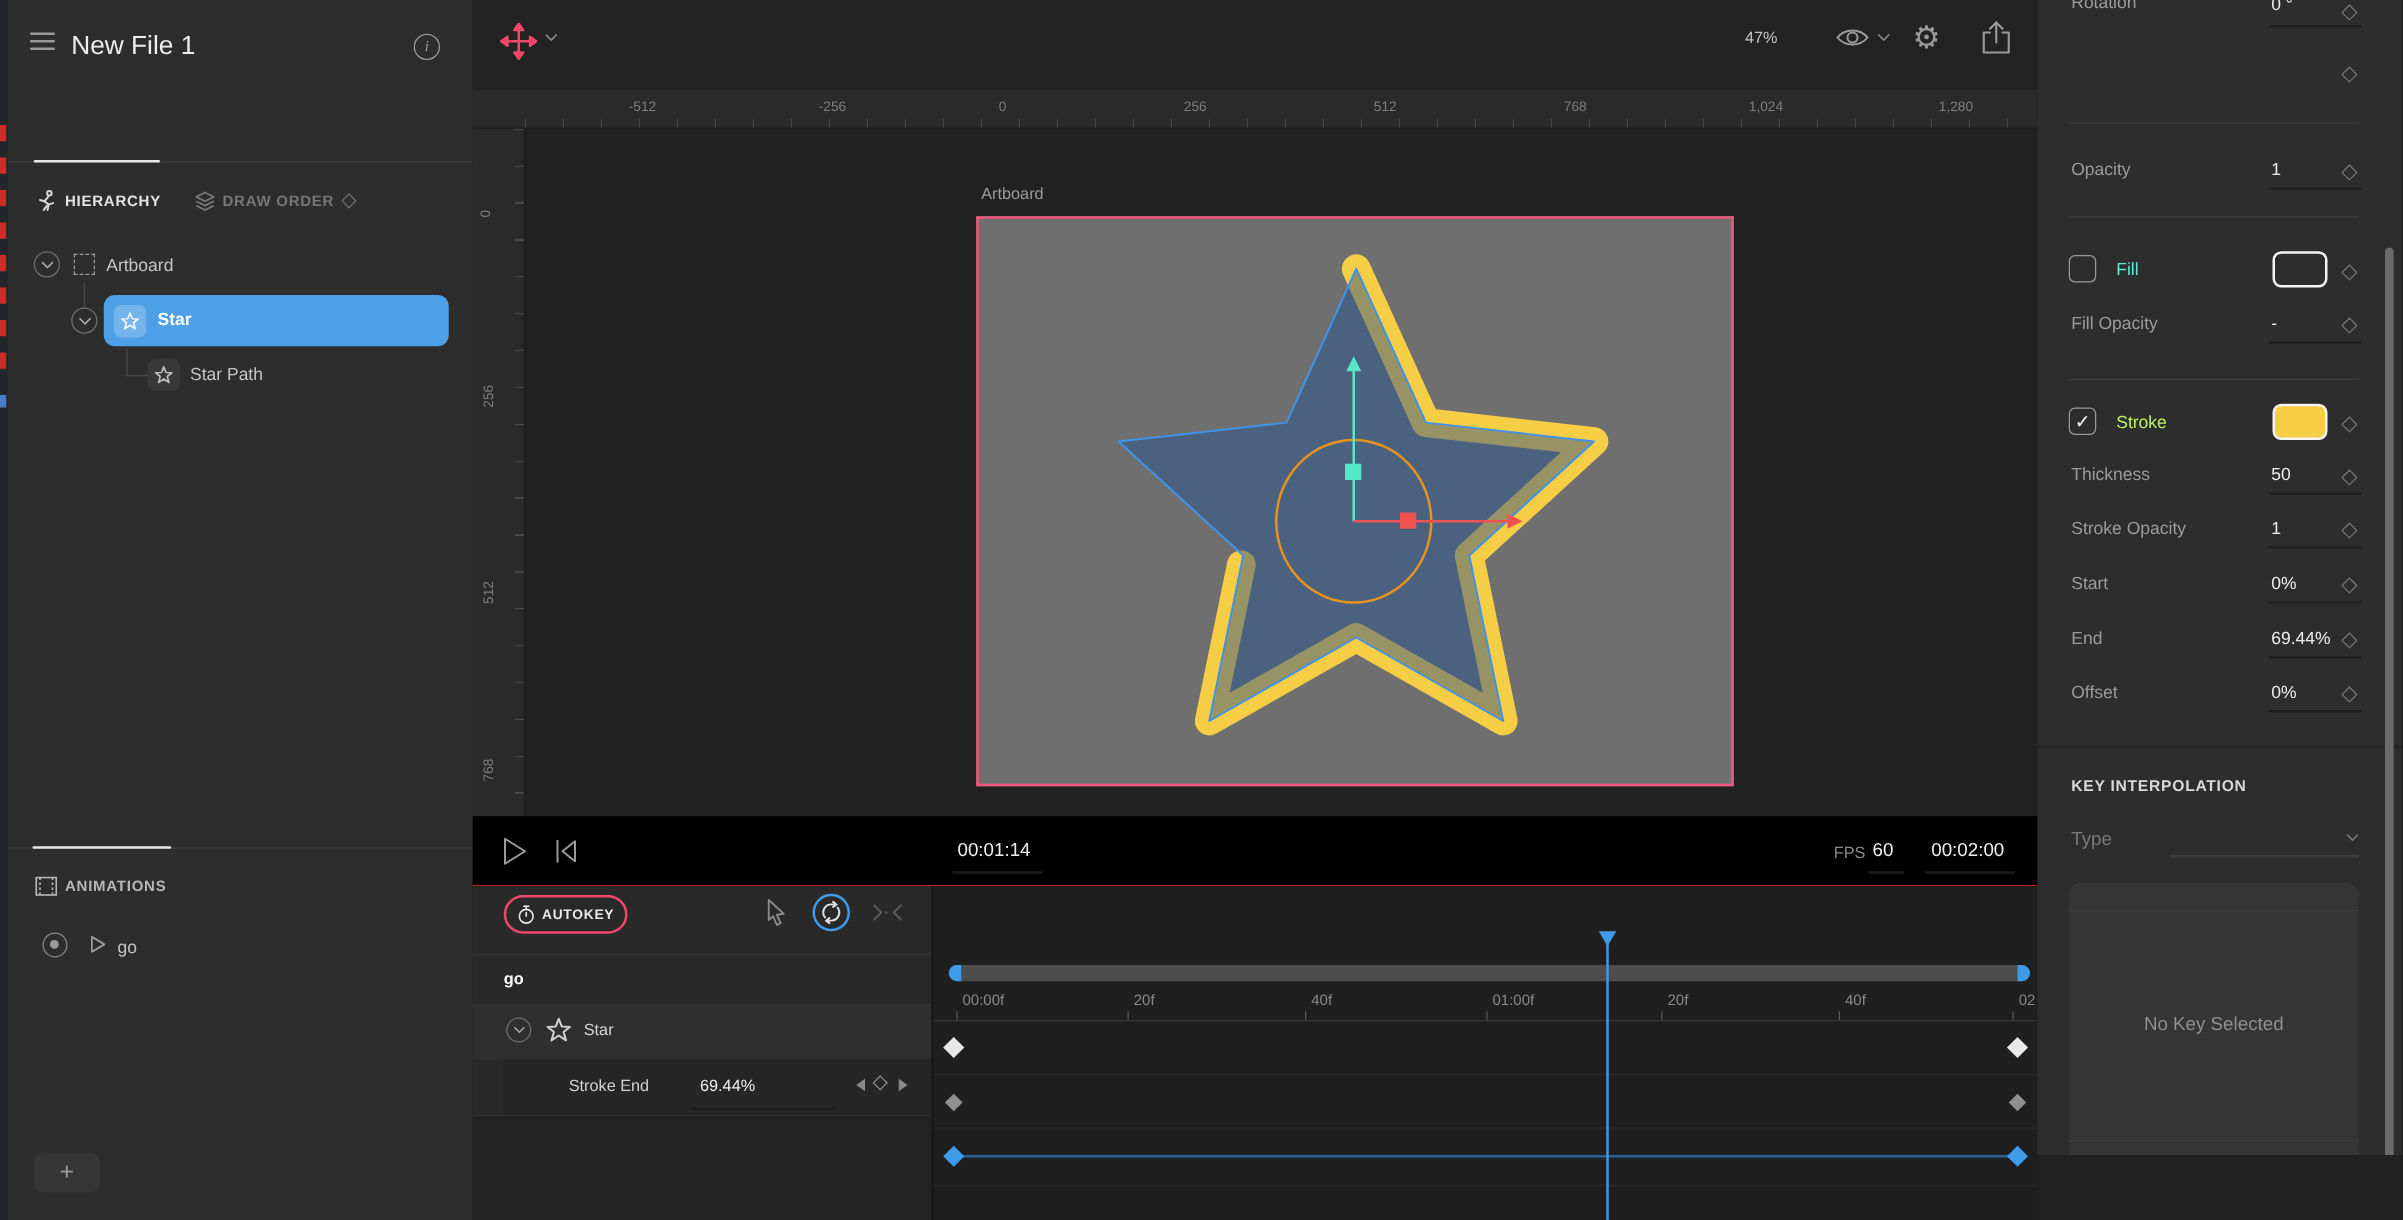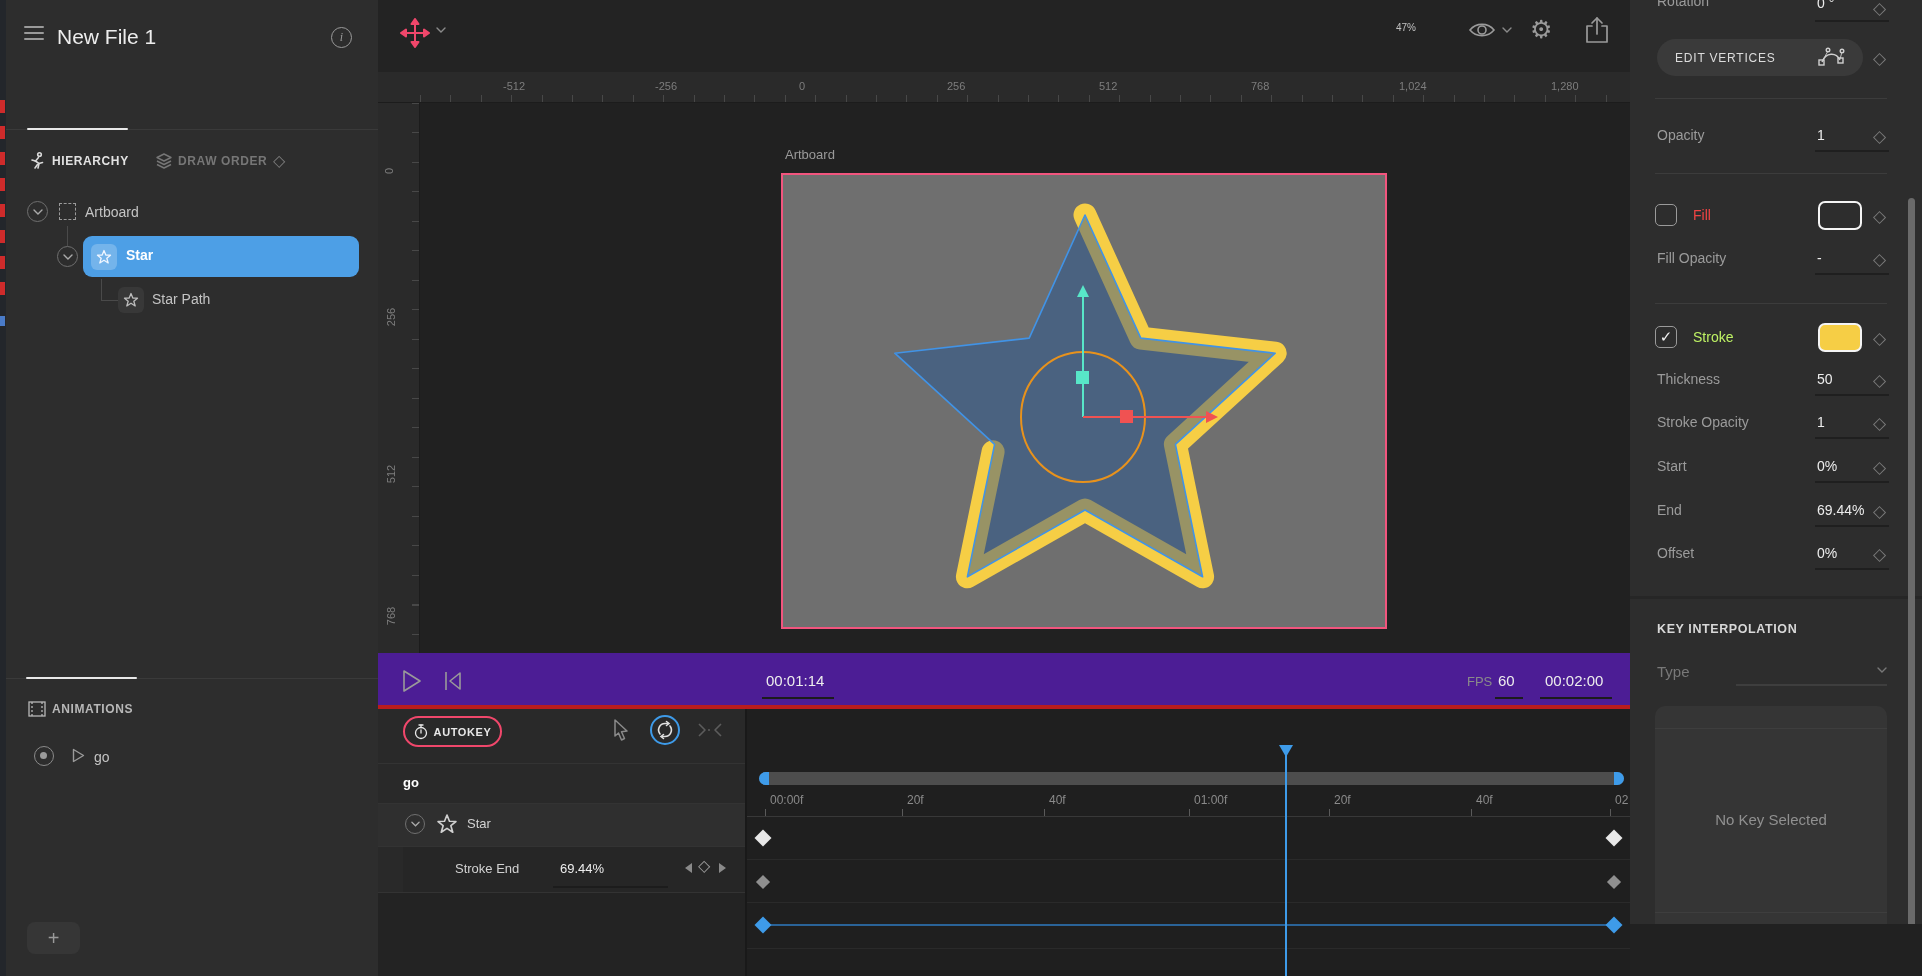--- a/index.html
+++ b/index.html
@@ -41,26 +41,26 @@
   .canvas-area { left:378px; top:0; width:1252px; height:653px; background:#212121; overflow:hidden; }
   .toolbar-strip { left:0; top:0; width:1252px; height:72px; background:#232323; }
   .ruler-h { left:42px; top:72px; width:1210px; height:31px; background:#2a2a2a; border-bottom:1px solid #1c1c1c; }
   .ruler-corner { left:0; top:72px; width:42px; height:31px; background:#2a2a2a; border-bottom:1px solid #1c1c1c;}
   .ruler-v { left:0; top:103px; width:42px; height:550px; background:#2a2a2a; border-right:1px solid #1c1c1c; }
   .ruler-label { position:absolute; font-size:11px; color:#7d7d7d; white-space:nowrap; }
   .ruler-ticks-h { position:absolute; bottom:0; left:0; right:0; height:7px;
     background:repeating-linear-gradient(90deg,#484848 0 1px,transparent 1px 30.4px); }
   .ruler-ticks-v { position:absolute; right:0; top:0; bottom:0; width:7px;
     background:repeating-linear-gradient(180deg,#484848 0 1px,transparent 1px 29.5px); }
-  .zoom-label { font-size:10px; color:#c2c2c2; }
+  .zoom-label { font-size:13px; color:#c2c2c2; }
   .artboard { border:2px solid #f2557e; background:#6f6f6f; }
   .artboard-label { font-size:13px; color:#9a9a9a; }
   
   .timeline { left:378px; top:653px; width:1252px; height:323px; background:#1f1f1f; }
-  .tl-controls { left:0; top:0; width:1252px; height:56px; background:#4c1d95; border-bottom:4px solid #b91c1c;text-align:right; }
+  .tl-controls { left:0; top:0; width:1252px; height:56px; background:#000000; border-bottom:1px solid #b91c1c;text-align:right; }
   .time-val { font-size:15px; color:#ededed; }
   .fps-label { font-size:13px; color:#8a8a8a; }
   .uline { position:absolute; height:2px; background:#1c1c1c; }
   .names-col { left:0; top:56px; width:367px; height:267px; background:#292929; }
   .grid-col { left:367px; top:56px; width:885px; height:267px; background:#1f1f1f; border-left:2px solid #191919; }
   .autokey { position:absolute; left:25px; top:7px; width:99px; height:31px; border:2px solid #f0476b;
     border-radius:16px; display:flex; align-items:center; justify-content:center; gap:6px; }
   .autokey-text { font-size:11px; letter-spacing:0.6px; color:#e8e8e8; font-weight:bold; }
   .row-sep { position:absolute; height:1px; background:#333333; left:0; right:0; }
   .grid-sep { position:absolute; height:1px; background:#2a2a2a; left:0; right:0; }
@@ -446,47 +446,33 @@
     <div class="playhead-line" style="left:907px;top:99px;height:224px"></div>
   </section>
 
   <aside class="abs right-panel">
 
     <div class="rp-label" style="left:27px;top:-7px">Rotation</div>
     <div class="rp-value" style="left:187px;top:-5px">0 °</div>
     <div class="rp-uline" style="top:20px"></div>
     <span class="rp-dmnd" style="top:-2px">◇</span>
 
-    <div class="pill-btn">
-      <span class="pill-text">EDIT VERTICES</span>
-      <svg width="28" height="24" viewBox="0 0 28 24">
-          <g stroke="#d0d0d0" stroke-width="1.4" fill="none">
-        <path d="M5 16 C9 6 19 6 23 14"></path>
-            <rect x="2" y="14" width="5" height="5"></rect>
-            <rect x="21" y="12" width="5" height="5"></rect>
-        <circle cx="11" cy="4" r="1.8"></circle>
-            <circle cx="25" cy="5" r="1.8"></circle>
-            <line x1="6" y1="14" x2="11" y2="5" stroke-width="0.9"></line>
-            <line x1="23" y1="13" x2="25" y2="6" stroke-width="0.9"></line>
-      </g>
-        </svg>
-    </div>
     <span class="rp-dmnd" style="top:48px">◇</span>
 
     <div class="rp-div" style="top:98px"></div>
 
     <div class="rp-label" style="left:27px;top:127px">Opacity</div>
     <div class="rp-value" style="left:187px;top:127px">1</div>
     <div class="rp-uline" style="top:150px"></div>
     <span class="rp-dmnd" style="top:126px">◇</span>
 
     <div class="rp-div" style="top:173px"></div>
 
     <div class="checkbox" style="top:204px"></div>
-    <div class="rp-label" style="left:63px;top:207px;color:#ef4444">Fill</div>
+    <div class="rp-label" style="left:63px;top:207px;color:#5eead4">Fill</div>
     <div class="swatch" style="top:201px;background:transparent"></div>
     <span class="rp-dmnd" style="top:206px">◇</span>
 
     <div class="rp-label" style="left:27px;top:250px">Fill Opacity</div>
     <div class="rp-value" style="left:187px;top:250px">-</div>
     <div class="rp-uline" style="top:273px"></div>
     <span class="rp-dmnd" style="top:249px">◇</span>
 
     <div class="rp-div" style="top:303px"></div>
 

